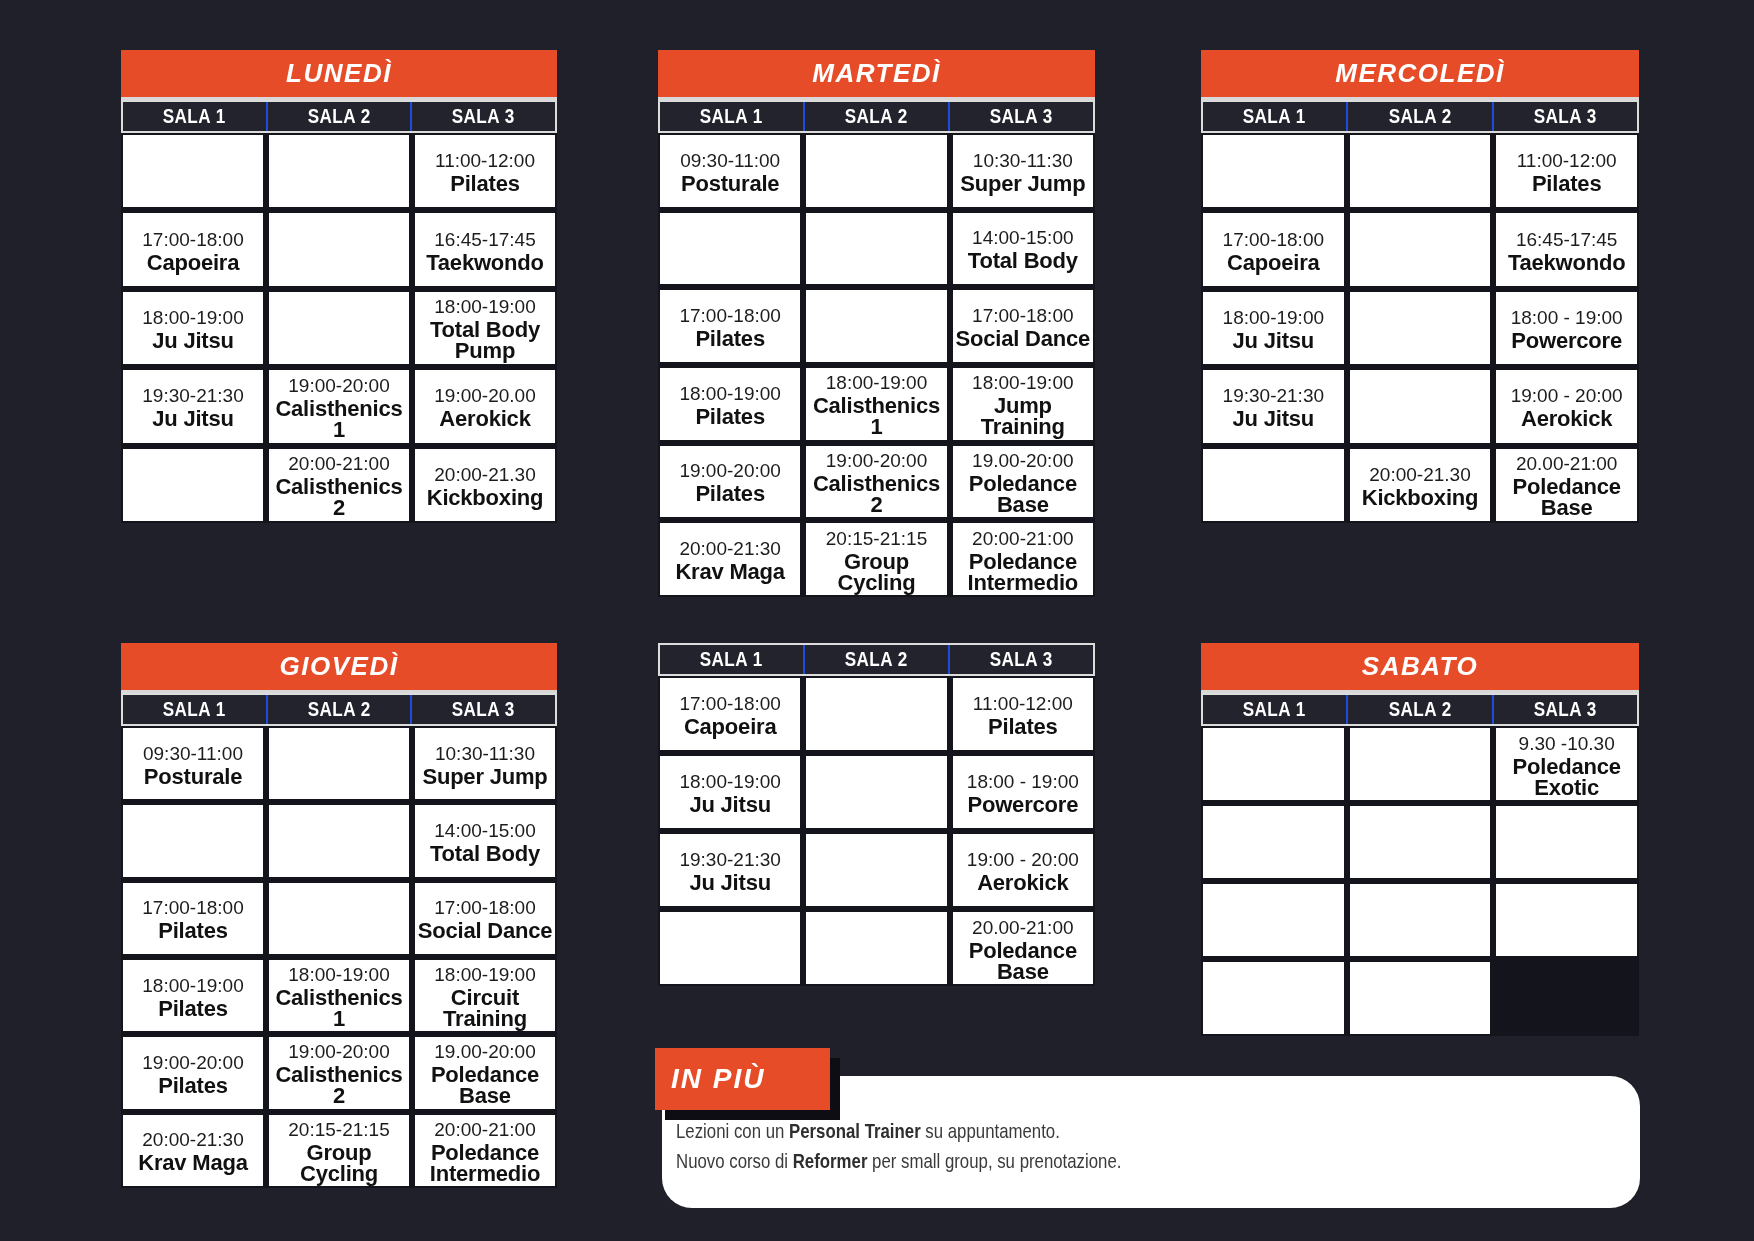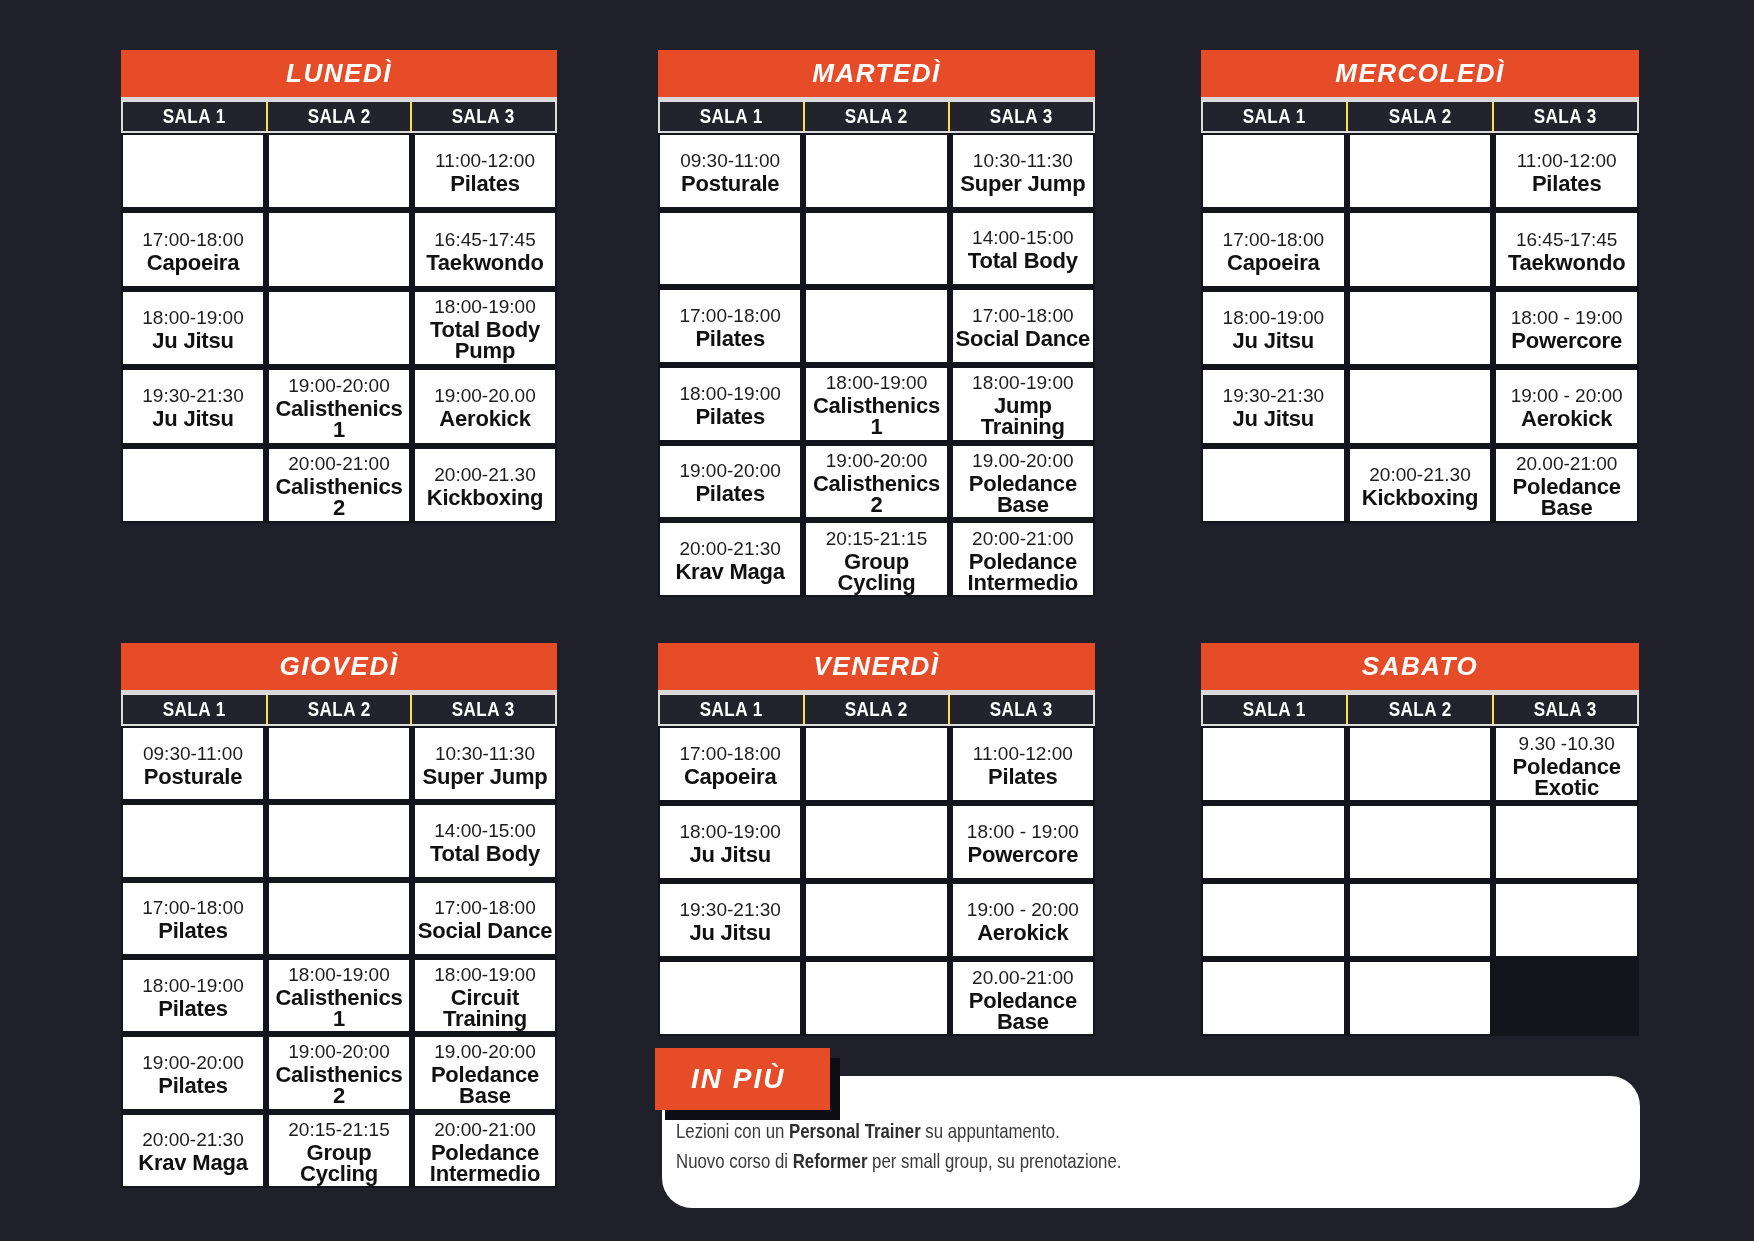--- a/index.html
+++ b/index.html
@@ -12,38 +12,38 @@
   .pos02{left:1201px;top:50px;width:438px;}
   .pos10{left:121px;top:643px;width:436px;}
   .pos11{left:658px;top:643px;width:437px;}
   .pos12{left:1201px;top:643px;width:438px;}
 
   .title{height:47px;background:#e74c28;border-bottom:3px solid #d8d8d8;
          display:flex;align-items:center;justify-content:center;
          color:#ffffff;font-size:26px;font-weight:700;font-style:italic;letter-spacing:1.5px;text-align:center;}
 
   .salas{height:33px;display:grid;grid-template-columns:repeat(3,1fr);gap:2px;
-         background:#fde047;border:2px solid #dcdcdc;box-sizing:border-box;}
+         background:#1d4ed8;border:2px solid #dcdcdc;box-sizing:border-box;}
   .sala{background:#23232e;display:flex;align-items:center;justify-content:center;color:#ffffff;}
   .sala span{display:inline-block;font-size:18px;font-weight:700;letter-spacing:.5px;
              transform:scale(.95,1.15);}
 
   .body{display:grid;grid-template-columns:repeat(3,1fr);grid-auto-rows:1fr;gap:6px;
         background:#14141c;border:2px solid #14141c;box-sizing:border-box;}
   .rows5{height:390px;}
   .rows6a{height:464px;}
   .rows6b{height:462px;}
   .rows4{height:310px;}
   .cell{background:#ffffff;display:flex;flex-direction:column;align-items:center;
         justify-content:center;text-align:center;padding:2px;overflow:hidden;}
   .t{font-size:19px;line-height:25px;color:#1c1c1c;}
   .n{font-size:22px;line-height:21px;font-weight:700;color:#111111;letter-spacing:-.2px;}
 
   .inpiu-box{position:absolute;left:655px;top:1048px;width:175px;height:62px;background:#e74c28;
-             box-shadow:10px 10px 0 #0d0d13;display:flex;align-items:center;padding-left:36px;
+             box-shadow:10px 10px 0 #0d0d13;display:flex;align-items:center;padding-left:16px;
              box-sizing:border-box;color:#ffffff;font-size:28px;font-weight:700;font-style:italic;
              letter-spacing:2px;z-index:2;}
   .bottom-box{position:absolute;left:662px;top:1076px;width:978px;height:132px;background:#ffffff;
               z-index:1;box-sizing:border-box;padding:40px 0 0 14px;border-radius:30px;}
   .bottom-box p{margin:0;font-size:21px;line-height:30px;color:#3a3a3a;
                 transform:scaleX(.8);transform-origin:left center;white-space:nowrap;}
   .bottom-box b{color:#2e2e2e;}
 </style>
 </head>
 <body>
@@ -319,21 +319,20 @@
           <div class="n">Group Cycling</div>
         </div>
         <div class="cell">
           <div class="t">20:00-21:00</div>
           <div class="n">Poledance Intermedio</div>
         </div>
       </div>
   </div>
 
   <div class="day-table pos11">
-    <div class="title">VENERDÌ</div>
     <div class="salas">
         <div class="sala">
           <span>SALA 1</span>
         </div>
         <div class="sala">
           <span>SALA 2</span>
         </div>
         <div class="sala">
           <span>SALA 3</span>
         </div>

